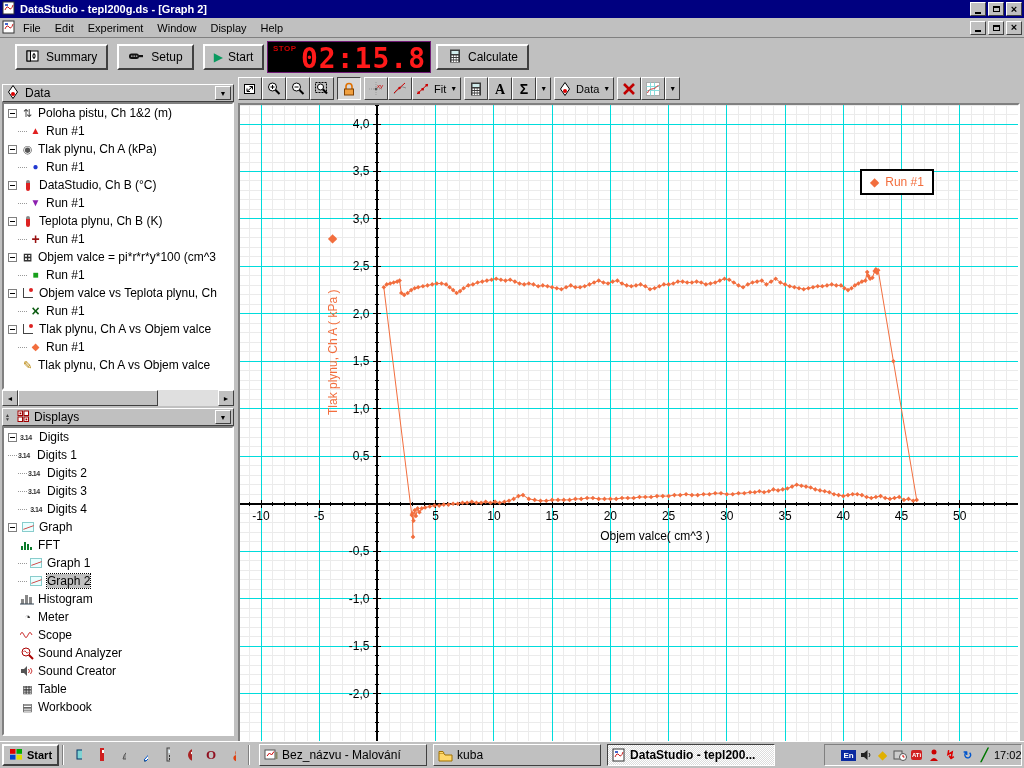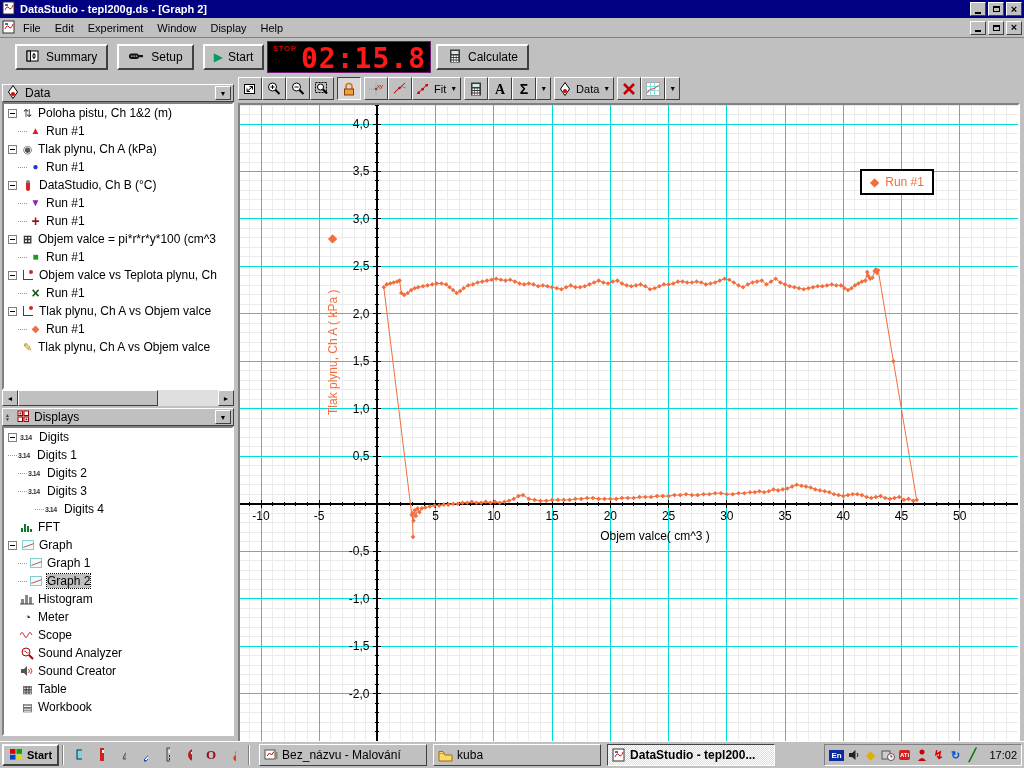--- a/index.html
+++ b/index.html
@@ -91,21 +91,21 @@
            border-top:1px solid #fff;display:flex;align-items:center;padding:0 2px}
   #startbtn{height:22px;display:flex;align-items:center;gap:3px;font-weight:bold;font-size:11px;padding:0 5px}
   .tsep{width:1px;height:20px;border-left:1px solid #808080;border-right:1px solid #fff;margin:0 3px}
   #quicklaunch{display:flex;align-items:center;gap:4px;padding:0 3px}
   .qlic{width:18px;height:18px;display:flex;align-items:center;justify-content:center}
   .taskbtn{height:22px;width:168px;display:flex;align-items:center;gap:4px;padding:0 4px;margin-left:6px;
            font-size:12px;white-space:nowrap;overflow:hidden}
   .taskbtn.active{border-color:#404040 #ffffff #ffffff #404040;font-weight:bold;
                   background-image:repeating-conic-gradient(#fff 0 25%,#dcdcdc 0 50%);background-size:2px 2px}
   #tray{position:absolute;right:2px;top:2px;width:198px;height:22px;border:1px solid;border-color:#808080 #fff #fff #808080;
-        display:flex;align-items:center;gap:2px;padding:0 4px}
+        display:flex;align-items:center;gap:2px;padding:0 16px}
   .tric{width:15px;height:15px;display:flex;align-items:center;justify-content:center;flex:none}
   #clock{margin-left:auto;font-size:11px}
   .enk{background:#0a2aa0;color:#fff;font-size:8px;font-weight:bold;padding:1px 2px}
   .ati{background:#d02020;color:#fff;font-size:6px;font-weight:bold;padding:2px 1px;border-radius:2px}
   .startplay{color:#0a9a60;font-size:12px;line-height:12px}
 </style>
 </head>
 <body>
 
 <div id="titlebar">
@@ -241,20 +241,27 @@
         <span style="display: inline-flex; align-items: center; flex: 0 0 auto;">
           <span class="ic-therm"></span>
         </span>
         <span class="lbl">DataStudio, Ch B (°C)</span>
       </div>
       <div class="trow" style="padding-left: 14px;">
         <span class="guide"></span>
         <span class="mark" style="color: rgb(140, 31, 175);">▼</span>
         <span class="lbl">Run #1</span>
       </div>
+      <div class="trow">
+        <span class="ebox"></span>
+        <span style="display: inline-flex; align-items: center; flex: 0 0 auto;">
+          <span class="ic-therm"></span>
+        </span>
+        <span class="lbl">Teplota plynu, Ch B (K)</span>
+      </div>
       <div class="trow" style="padding-left: 14px;">
         <span class="guide"></span>
         <span class="mark b" style="color: rgb(153, 17, 17);">+</span>
         <span class="lbl">Run #1</span>
       </div>
       <div class="trow">
         <span class="ebox"></span>
         <span style="display: inline-flex; align-items: center; flex: 0 0 auto;">
           <span class="tg" style="color:#333;font-weight:bold">⊞</span>
         </span>
@@ -342,45 +349,45 @@
         </span>
         <span class="lbl">Digits 2</span>
       </div>
       <div class="trow" style="padding-left: 14px;">
         <span class="guide"></span>
         <span style="display: inline-flex; align-items: center; flex: 0 0 auto;">
           <span class="ic-314">3.14</span>
         </span>
         <span class="lbl">Digits 3</span>
       </div>
-      <div class="trow" style="padding-left: 31px;">
+      <div class="trow" style="padding-left: 14px; text-align: center;">
         <span class="guide"></span>
         <span style="display: inline-flex; align-items: center; flex: 0 0 auto;">
           <span class="ic-314">3.14</span>
         </span>
         <span class="lbl">Digits 4</span>
+      </div>
+      <div class="trow">
+        <span class="ebox"></span>
+        <span style="display: inline-flex; align-items: center; flex: 0 0 auto;">
+          <span class="ic-graph"></span>
+        </span>
+        <span class="lbl">Graph</span>
       </div>
       <div class="trow">
         <span class="esp"></span>
         <span style="display: inline-flex; align-items: center; flex: 0 0 auto;">
           <svg width="15" height="12" style="flex:none">
             <rect x="1" y="7" width="2" height="4" fill="#0a7a2a"></rect>
             <rect x="4" y="3" width="2" height="8" fill="#0a7a2a"></rect>
             <rect x="7" y="5" width="2" height="6" fill="#0a7a2a"></rect>
             <rect x="10" y="8" width="2" height="3" fill="#0a7a2a"></rect>
           </svg>
         </span>
         <span class="lbl">FFT</span>
-      </div>
-      <div class="trow">
-        <span class="ebox"></span>
-        <span style="display: inline-flex; align-items: center; flex: 0 0 auto;">
-          <span class="ic-graph"></span>
-        </span>
-        <span class="lbl">Graph</span>
       </div>
       <div class="trow" style="padding-left: 14px;">
         <span class="guide"></span>
         <span style="display: inline-flex; align-items: center; flex: 0 0 auto;">
           <span class="ic-graph"></span>
         </span>
         <span class="lbl">Graph 1</span>
       </div>
       <div class="trow" style="padding-left: 14px;">
         <span class="guide"></span>

